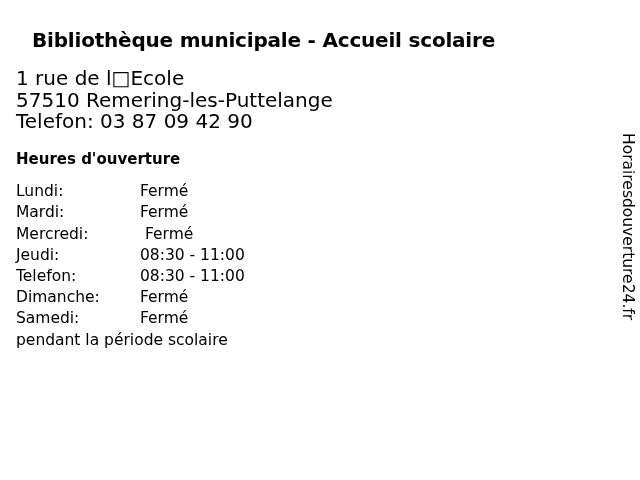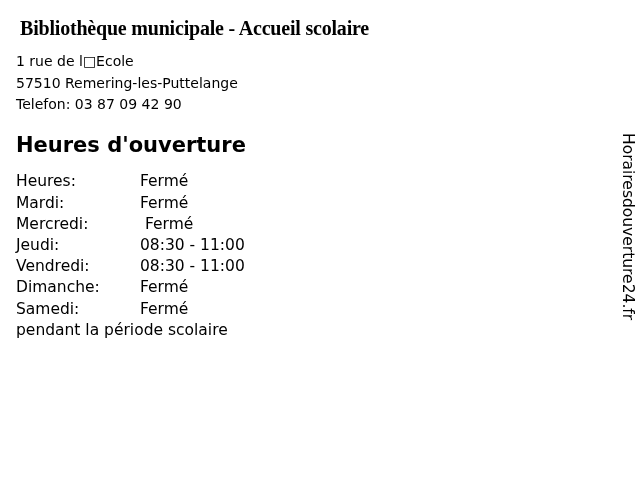--- a/index.html
+++ b/index.html
@@ -13,39 +13,38 @@
     height: 480px;
     background: #ffffff;
     color: #000000;
     font-family: "DejaVu Sans", sans-serif;
     overflow: hidden;
   }
   .content {
     padding: 10px 40px 0 16px;
   }
   .title {
-    margin: 4px;
+    margin: 16px;
     padding-top: 2px;
     font-size: 20px;
     font-weight: bold;
     line-height: 1.2;
     letter-spacing: -0.2px;
-    font-family: Liberation Serif, serif;
   }
   .contact-block {
     margin-top: 11px;
-    font-size: 14px;
+    font-size: 20px;
     line-height: 21.7px;
   }
   .contact-line {
     white-space: pre;
   }
   .section-heading {
     margin: 0;
-    font-size: 21px;
+    font-size: 15px;
     font-weight: bold;
     line-height: 1.2;
   }
   .hours-heading {
     margin-top: 17px;
   }
   .hours-table {
     margin-top: 13px;
     font-size: 15.5px;
     line-height: 21.2px;
@@ -87,33 +86,33 @@
     <div class="contact-block">
       <div class="contact-line">1 rue de l□Ecole</div>
       <div class="contact-line">57510 Remering-les-Puttelange</div>
       <div class="contact-line">Telefon: 03 87 09 42 90</div>
     </div>
 
     <h2 class="section-heading hours-heading">Heures d'ouverture</h2>
 
     <div class="hours-table">
       <div class="hours-row">
-        <span class="day">Heures:</span><span class="val">Fermé</span>
+        <span class="day">Lundi:</span><span class="val">Fermé</span>
       </div>
       <div class="hours-row">
         <span class="day">Mardi:</span><span class="val">Fermé</span>
       </div>
       <div class="hours-row">
         <span class="day">Mercredi:</span><span class="val"> Fermé</span>
       </div>
       <div class="hours-row">
         <span class="day">Jeudi:</span><span class="val">08:30 - 11:00</span>
       </div>
       <div class="hours-row">
-        <span class="day">Vendredi:</span><span class="val">08:30 - 11:00</span>
+        <span class="day">Telefon:</span><span class="val">08:30 - 11:00</span>
       </div>
       <div class="hours-row">
         <span class="day">Dimanche:</span><span class="val">Fermé</span>
       </div>
       <div class="hours-row">
         <span class="day">Samedi:</span><span class="val">Fermé</span>
       </div>
     </div>
 
 

